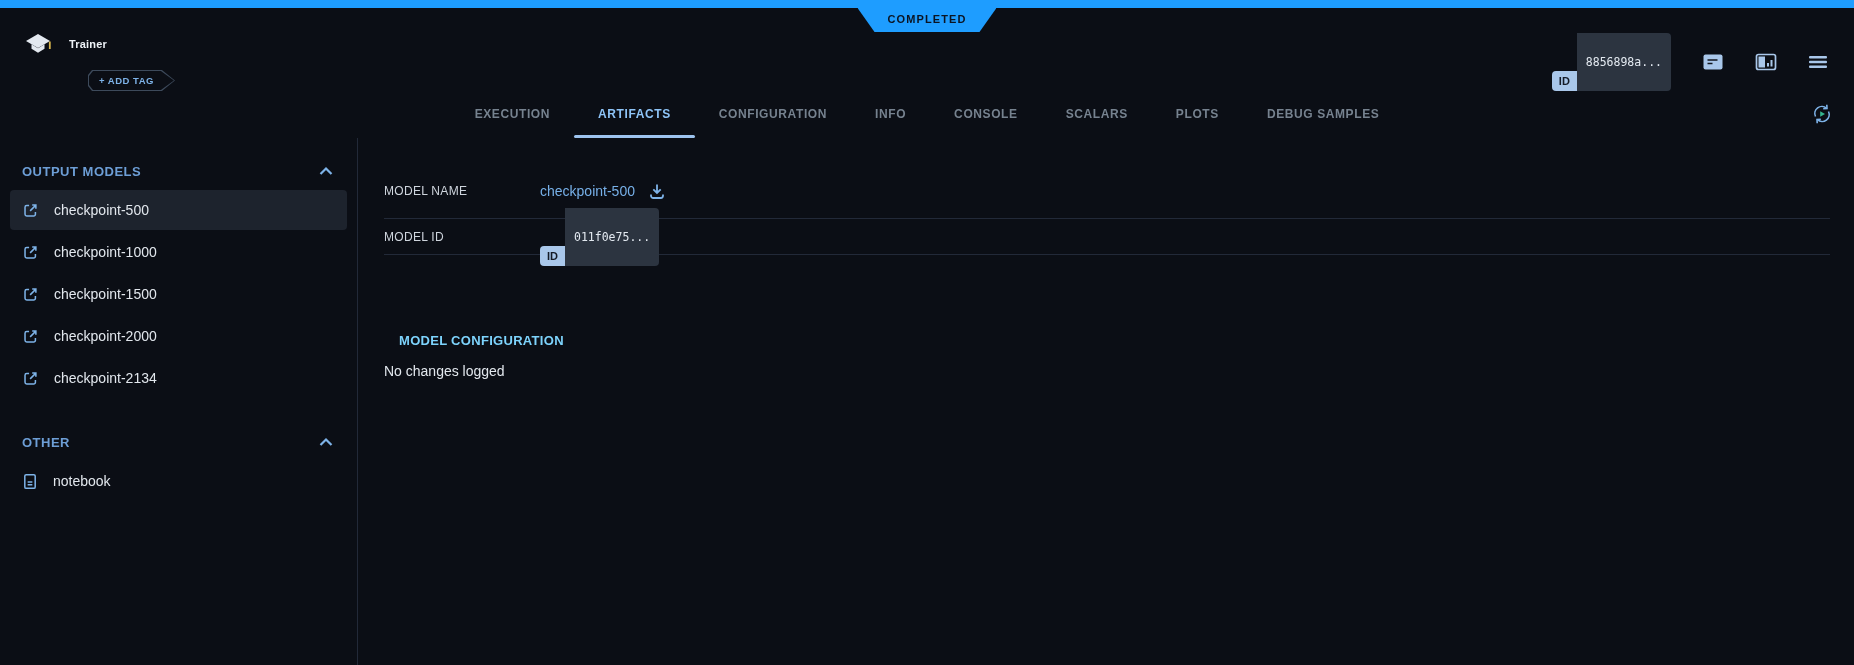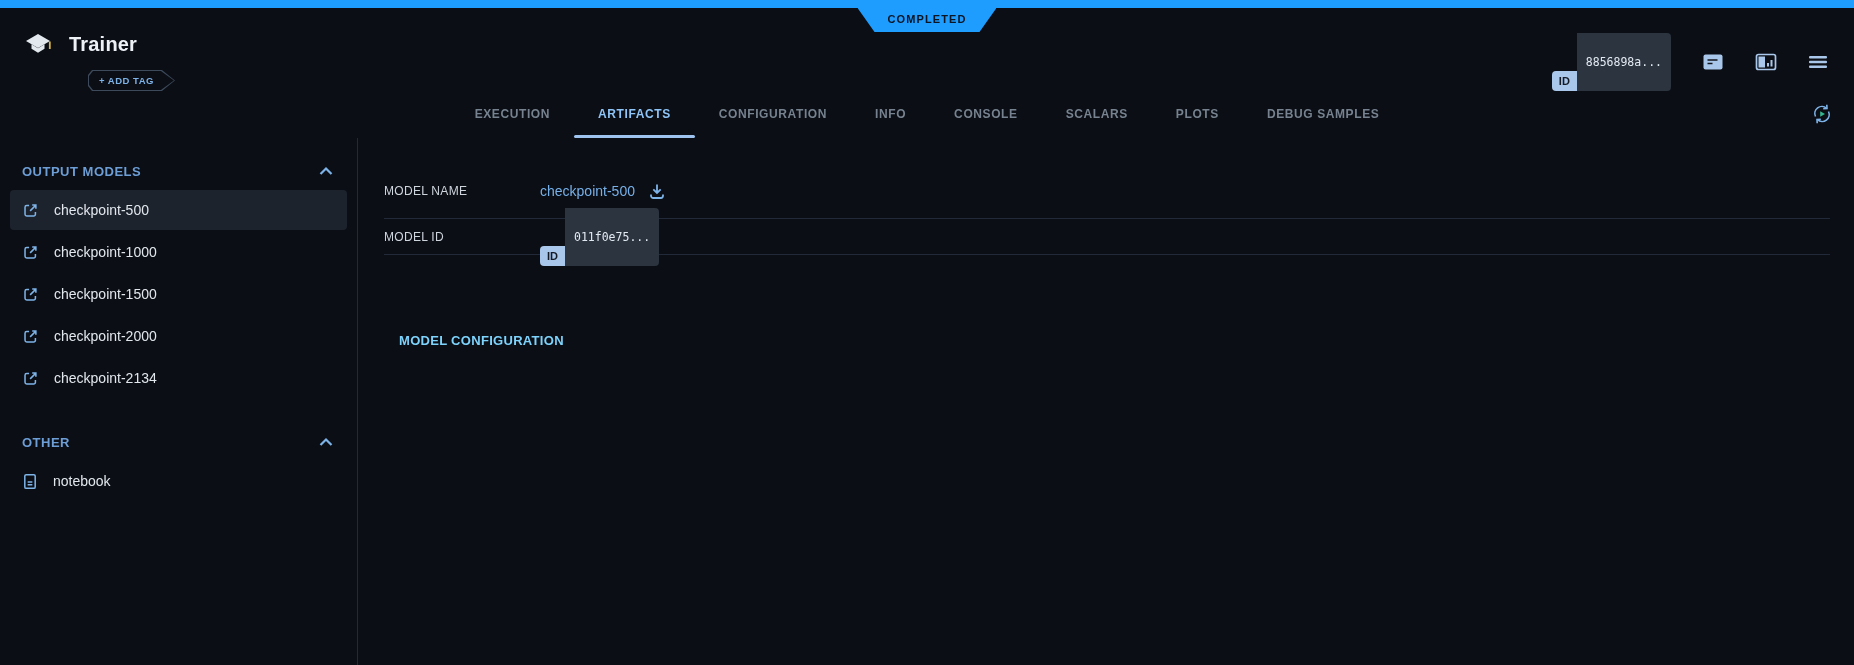--- a/index.html
+++ b/index.html
@@ -18,21 +18,21 @@
     position: absolute; top: 8px; left: 50%; transform: translateX(-50%);
     background: #1e9dff; color: #0b1422;
     font-size: 11px; font-weight: bold; letter-spacing: 1.1px;
     padding: 5px 30px 7px;
     clip-path: polygon(0 0, 100% 0, calc(100% - 17px) 100%, 17px 100%);
     white-space: nowrap;
   }
   
   .header { position: absolute; top: 8px; left: 0; right: 0; height: 82px; }
   .brand { position: absolute; left: 24px; top: 24px; display: flex; align-items: center; gap: 17px; }
-  .page-title { font-size: 20px; font-weight: bold; color: #eef2f7; letter-spacing: .2px; }
+  .page-title { font-size: 11px; font-weight: bold; color: #eef2f7; letter-spacing: .2px; }
   .add-tag {
     position: absolute; left: 88px; top: 62px;
     clip-path: polygon(4px 0, calc(100% - 13px) 0, 100% 50%, calc(100% - 13px) 100%, 4px 100%, 0 calc(100% - 5px), 0 5px);
     background: #3d4a5b; padding: 1px; cursor: pointer;
   }
   .add-tag-inner {
     clip-path: polygon(4px 0, calc(100% - 13px) 0, 100% 50%, calc(100% - 13px) 100%, 4px 100%, 0 calc(100% - 5px), 0 5px);
     background: #0b0e15; color: #7eb3e8;
     font-size: 9.5px; font-weight: bold; letter-spacing: .5px;
     padding: 4px 20px 4px 10px; white-space: nowrap;
@@ -261,15 +261,16 @@
       <div class="field-value">
         <div class="id-badge">
           <span class="id-chip">ID</span>
           <span class="id-value">011f0e75...</span>
         </div>
       </div>
     </div>
     <div class="divider"></div>
     <div class="config-section">
       <div class="config-title">MODEL CONFIGURATION</div>
+      <div class="config-message">No changes logged</div>
     </div>
   </div>
 </div>
 
 </body></html>

